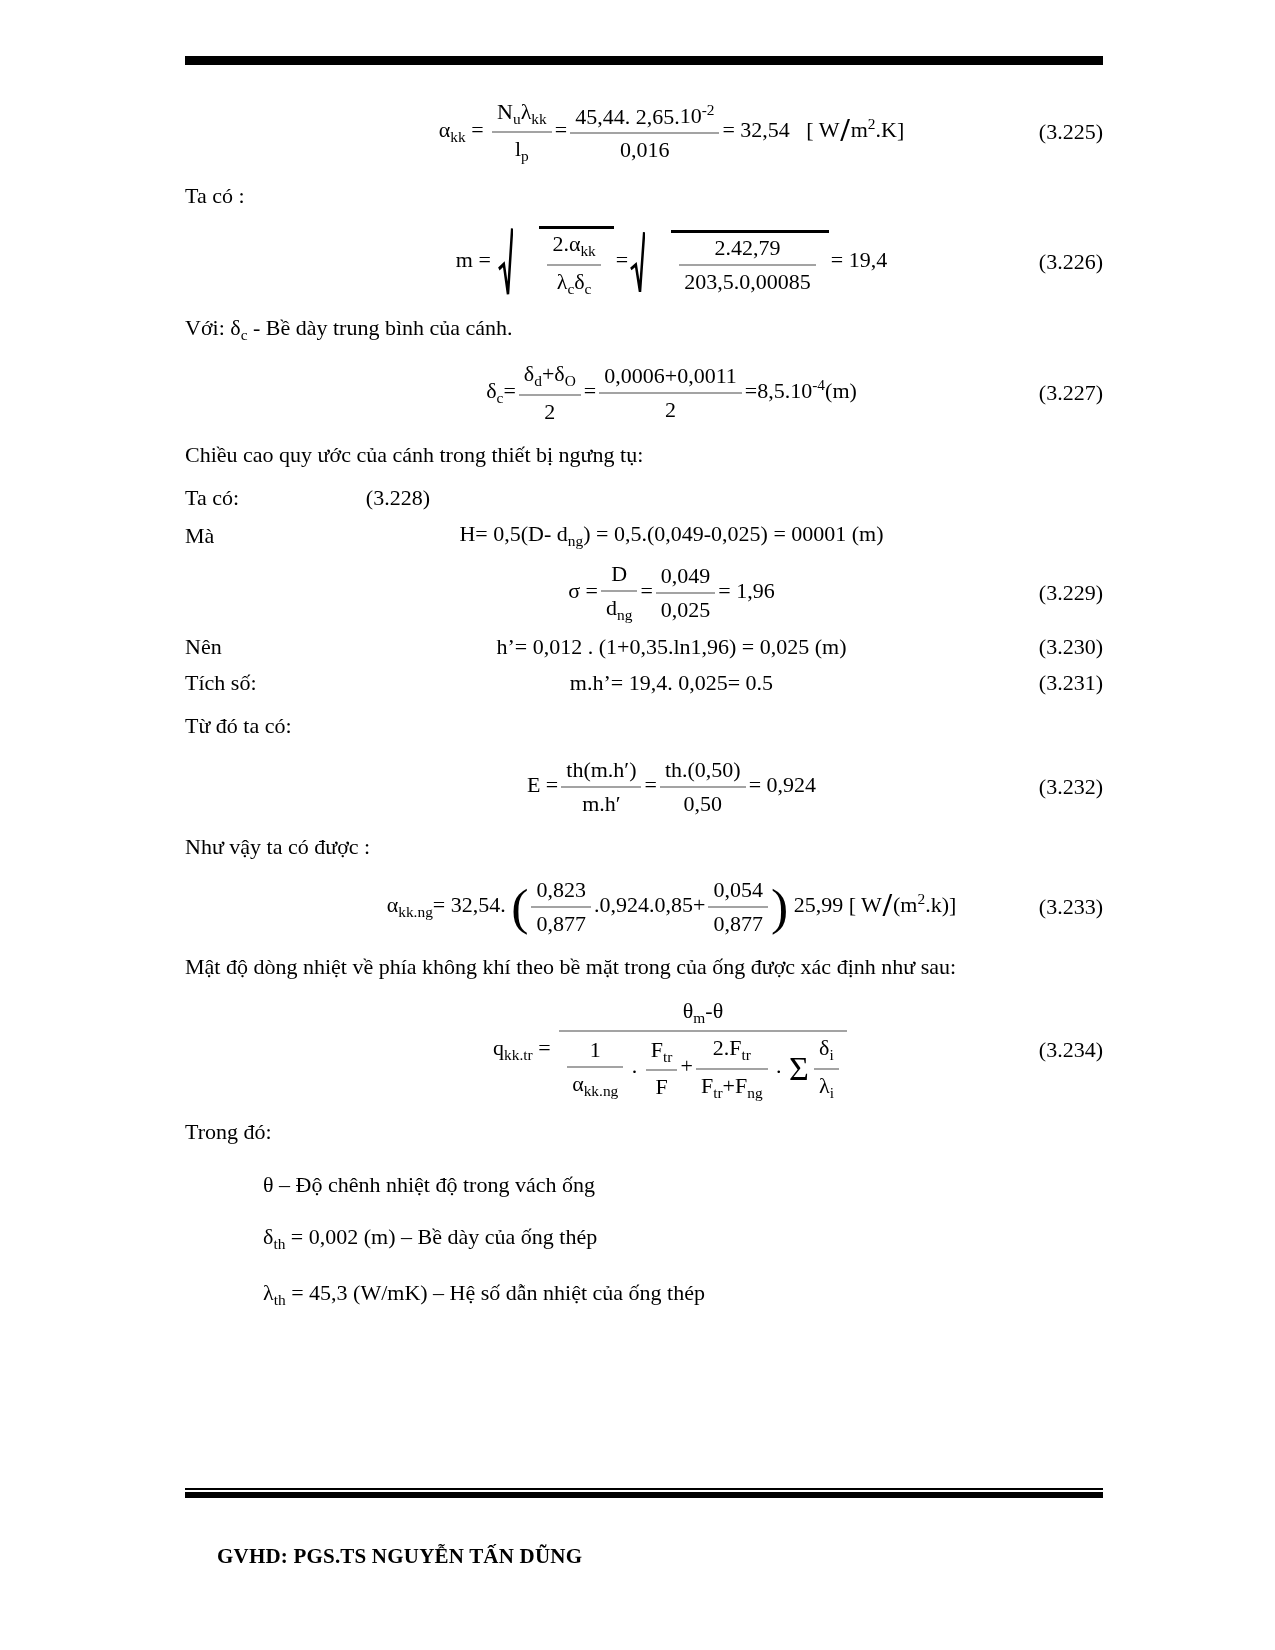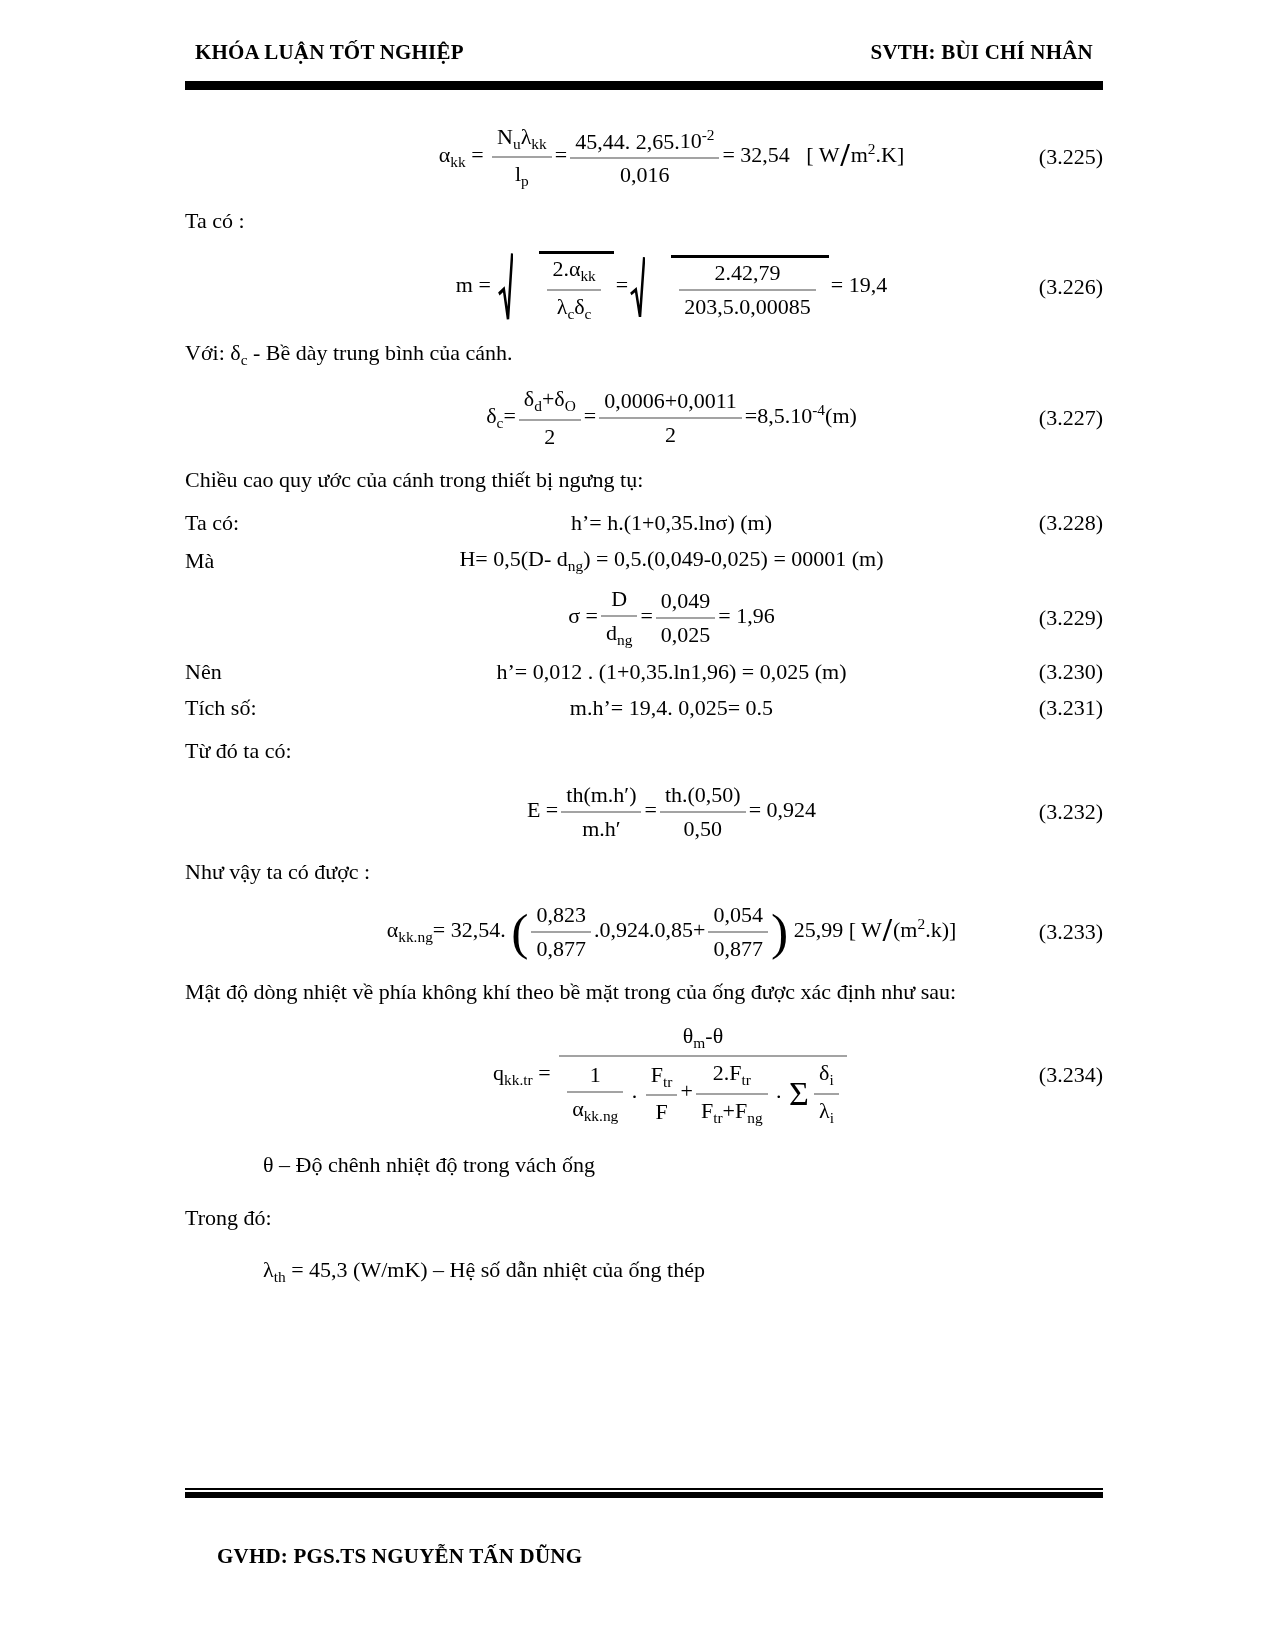--- a/index.html
+++ b/index.html
@@ -38,24 +38,20 @@
   
   .footer{position:absolute;left:185px;right:172px;top:1488px;}
   .ftr-thin{height:2px;background:#000;margin-bottom:2px;}
   .ftr-thick{height:6px;background:#000;}
   .ftr-text{font-weight:bold;font-size:21px;margin:46px 0 0 32px;letter-spacing:.2px;}
 </style>
 </head>
 <body>
 
 <div class="page">
-  <div class="hdr">
-    <span>KHÓA LUẬN TỐT NGHIỆP</span>
-    <span>SVTH: BÙI CHÍ NHÂN</span>
-  </div>
   <div class="hdr-rule"></div>
 
   <div class="content">
       <div class="eqrow">
         <span class="lbl"></span>
         <span class="mid"><span class="t"><span>α</span><span class="sb">kk</span></span><span class="t"> = </span><span class="frac"><span class="fn"><span class="t"><span>N</span><span class="sb">u</span></span><span class="t"><span>λ</span><span class="sb">kk</span></span></span><span class="fd"><span class="t"><span>l</span><span class="sb">p</span></span></span></span><span class="t">=</span><span class="frac"><span class="fn"><span class="t">45,44. 2,65.</span><span class="t"><span>10</span><span class="sp">-2</span></span></span><span class="fd"><span class="t">0,016</span></span></span><span class="t">= 32,54   [ W</span><span class="slash">/</span><span class="t"><span>m</span><span class="sp">2</span></span><span class="t">.K]</span></span>
         <span class="num">(3.225)</span>
       </div>
       <div class="para"><span class="t">Ta có :</span></div>
       <div class="eqrow">
@@ -89,21 +85,20 @@
       </div>
       <div class="para"><span class="t">Với: </span><span class="t"><span>δ</span><span class="sb">c</span></span><span class="t"> - Bề dày trung bình của cánh.</span></div>
       <div class="eqrow">
         <span class="lbl"></span>
         <span class="mid"><span class="t"><span>δ</span><span class="sb">c</span></span><span class="t">=</span><span class="frac"><span class="fn"><span class="t"><span>δ</span><span class="sb">d</span></span><span class="t">+</span><span class="t"><span>δ</span><span class="sb">O</span></span></span><span class="fd"><span class="t">2</span></span></span><span class="t">=</span><span class="frac"><span class="fn"><span class="t">0,0006+0,0011</span></span><span class="fd"><span class="t">2</span></span></span><span class="t">=8,5.</span><span class="t"><span>10</span><span class="sp">-4</span></span><span class="t">(m)</span></span>
         <span class="num">(3.227)</span>
       </div>
       <div class="para"><span class="t">Chiều cao quy ước của cánh trong thiết bị ngưng tụ:</span></div>
       <div class="eqrow">
         <span class="lbl"><span class="t">Ta có:</span></span>
-        <span class="mid"><span class="t">h’= h.(1+0,35.lnσ) (m)</span></span>
         <span class="num">(3.228)</span>
       </div>
       <div class="eqrow">
         <span class="lbl"><span class="t">Mà</span></span>
         <span class="mid"><span class="t">H= 0,5(D- </span><span class="t"><span>d</span><span class="sb">ng</span></span><span class="t">) = 0,5.(0,049-0,025) = 00001 (m)</span></span>
         <span class="num"></span>
       </div>
       <div class="eqrow">
         <span class="lbl"></span>
         <span class="mid"><span class="t">σ =</span><span class="frac"><span class="fn"><span class="t">D</span></span><span class="fd"><span class="t"><span>d</span><span class="sb">ng</span></span></span></span><span class="t">=</span><span class="frac"><span class="fn"><span class="t">0,049</span></span><span class="fd"><span class="t">0,025</span></span></span><span class="t">= 1,96</span></span>
@@ -130,22 +125,23 @@
         <span class="lbl"></span>
         <span class="mid"><span class="t"><span>α</span><span class="sb">kk.ng</span></span><span class="t">= 32,54. </span><span class="bigp">(</span><span class="frac"><span class="fn"><span class="t">0,823</span></span><span class="fd"><span class="t">0,877</span></span></span><span class="t">.0,924.0,85+</span><span class="frac"><span class="fn"><span class="t">0,054</span></span><span class="fd"><span class="t">0,877</span></span></span><span class="bigp">)</span><span class="t"> 25,99 [ W</span><span class="slash">/</span><span class="t">(</span><span class="t"><span>m</span><span class="sp">2</span></span><span class="t">.k)]</span></span>
         <span class="num">(3.233)</span>
       </div>
       <div class="para"><span class="t">Mật độ dòng nhiệt về phía không khí theo bề mặt trong của ống được xác định như sau:</span></div>
       <div class="eqrow">
         <span class="lbl"></span>
         <span class="mid"><span class="t"><span>q</span><span class="sb">kk.tr</span></span><span class="t"> = </span><span class="frac"><span class="fn"><span class="t"><span>θ</span><span class="sb">m</span></span><span class="t">-θ</span></span><span class="fd"><span class="frac"><span class="fn"><span class="t">1</span></span><span class="fd"><span class="t"><span>α</span><span class="sb">kk.ng</span></span></span></span><span class="t"> . </span><span class="frac"><span class="fn"><span class="t"><span>F</span><span class="sb">tr</span></span></span><span class="fd"><span class="t">F</span></span></span><span class="t">+</span><span class="frac"><span class="fn"><span class="t">2.</span><span class="t"><span>F</span><span class="sb">tr</span></span></span><span class="fd"><span class="t"><span>F</span><span class="sb">tr</span></span><span class="t">+</span><span class="t"><span>F</span><span class="sb">ng</span></span></span></span><span class="t"> . </span><span class="sum">Σ</span><span class="frac"><span class="fn"><span class="t"><span>δ</span><span class="sb">i</span></span></span><span class="fd"><span class="t"><span>λ</span><span class="sb">i</span></span></span></span></span></span></span>
         <span class="num">(3.234)</span>
       </div>
+      <div class="para"><span class="t">Trong đó:</span></div>
       <div class="para indent"><span class="t">θ – Độ chênh nhiệt độ trong vách ống</span></div>
-      <div class="para"><span class="t">Trong đó:</span></div>
+      <div class="para indent"><span class="t"><span>δ</span><span class="sb">th</span></span><span class="t"> = 0,002 (m) – Bề dày của ống thép</span></div>
       <div class="para indent"><span class="t"><span>λ</span><span class="sb">th</span></span><span class="t"> = 45,3 (W/mK) – Hệ số dẫn nhiệt của ống thép</span></div>
     </div>
 
   <div class="footer">
     <div class="ftr-thin"></div>
     <div class="ftr-thick"></div>
     <div class="ftr-text">GVHD: PGS.TS NGUYỄN TẤN DŨNG</div>
   </div>
 </div>
 

